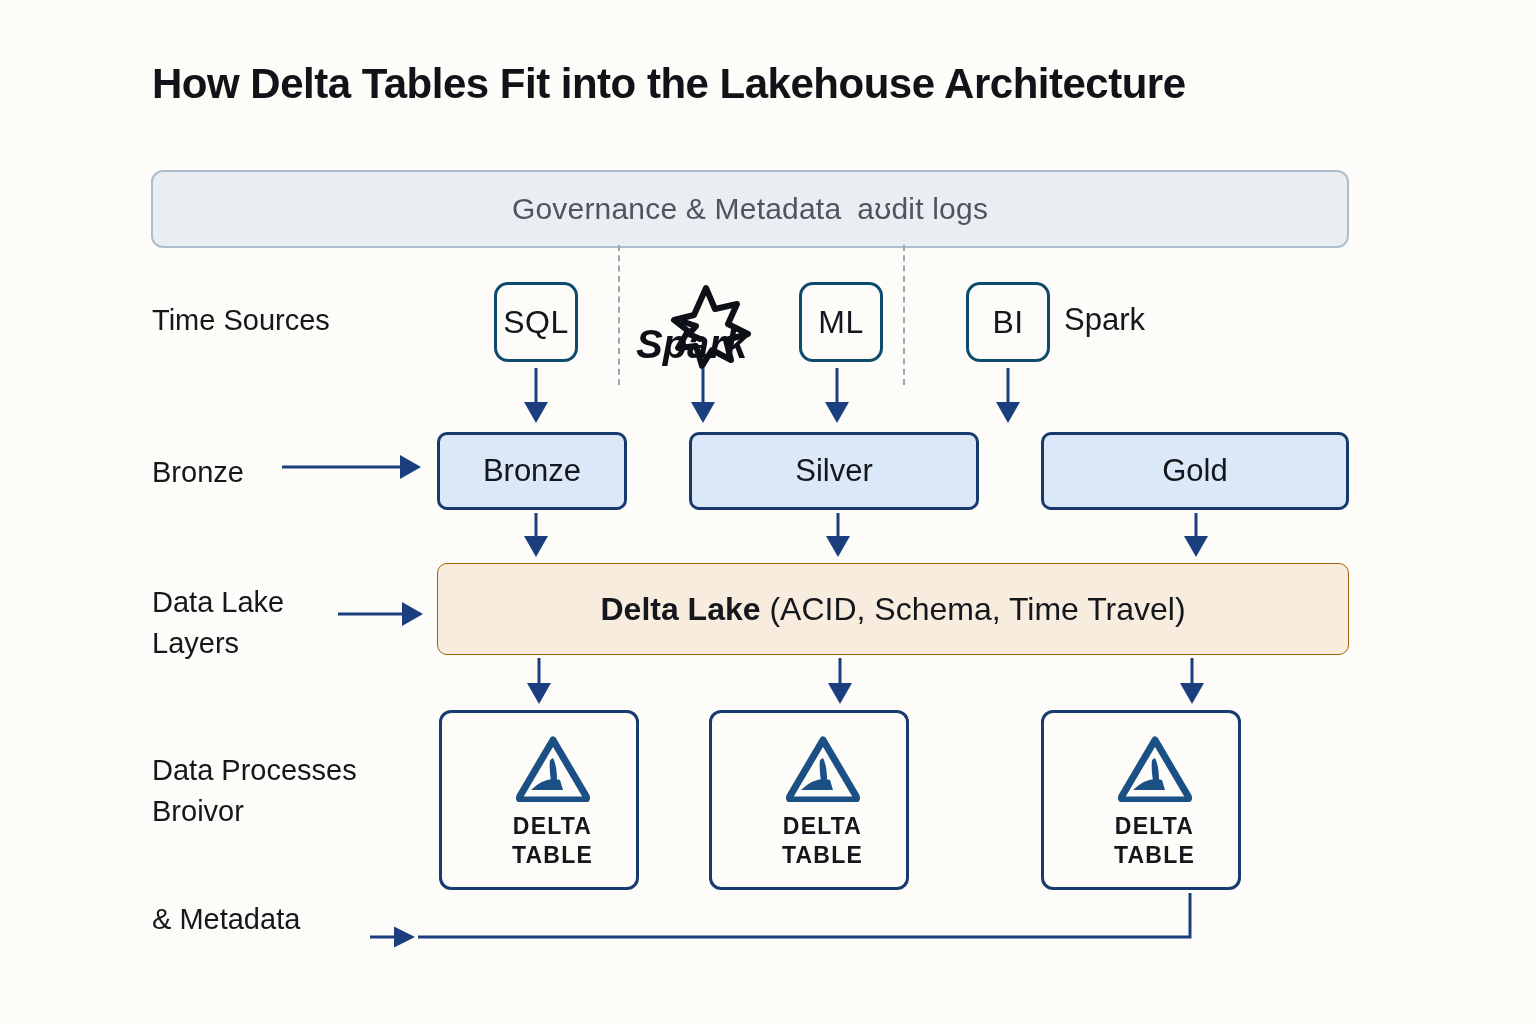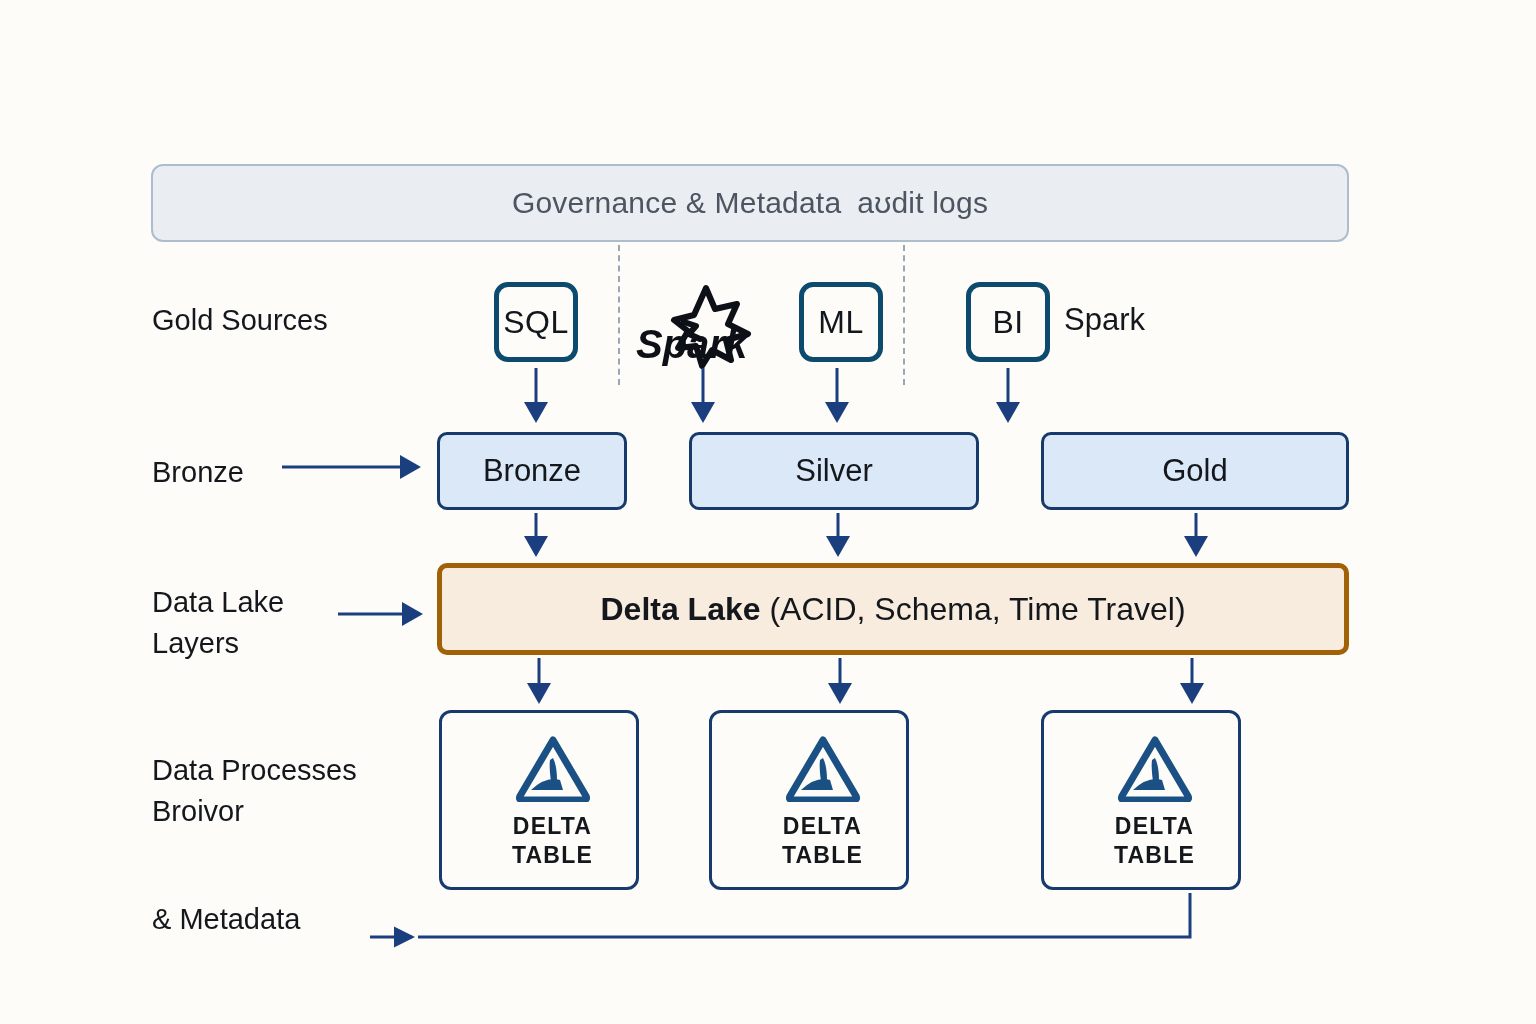--- a/index.html
+++ b/index.html
@@ -29,21 +29,21 @@
     font-size: 42px;
     font-weight: bold;
     color: #111318;
     letter-spacing: -0.5px;
     white-space: nowrap;
   }
 
   
   #governance-banner {
     left: 151px;
-    top: 164px;
+    top: 170px;
     width: 1198px;
     height: 78px;
     background: #eaedf1;
     border: 2px solid #aebdcd;
     border-radius: 12px;
     box-sizing: border-box;
     display: flex;
     align-items: center;
     justify-content: center;
   }
@@ -60,21 +60,21 @@
     color: #14171c;
     line-height: 1.42;
     left: 152px;
     width: 300px;
   }
 
   
   .source-box {
     width: 84px;
     height: 80px;
-    border: 5px solid #0c4a6e;
+    border: 3px solid #0c4a6e;
     border-radius: 14px;
     background: #fdfcf8;
     box-sizing: border-box;
     display: flex;
     align-items: center;
     justify-content: center;
     font-size: 32px;
     color: #12161d;
     letter-spacing: 0.5px;
   }
@@ -110,21 +110,21 @@
     color: #14171c;
   }
 
   
   #delta-lake-band {
     left: 437px;
     top: 563px;
     width: 912px;
     height: 92px;
     background: #f8ecdf;
-    border: 5px solid #a16207;
+    border: 1px solid #a16207;
     border-radius: 10px;
     box-sizing: border-box;
     display: flex;
     align-items: center;
     justify-content: center;
   }
   #delta-lake-band .band-text {
     font-size: 32px;
     color: #14171c;
   }
@@ -159,27 +159,28 @@
 
   
   #connectors { left: 0; top: 0; width: 1536px; height: 1024px; pointer-events: none; }
   .conn { stroke: #1b3f7e; stroke-width: 3; fill: none; }
 </style>
 </head>
 <body>
 
 <div id="stage">
 
+  <div class="abs" id="page-title">How Delta Tables Fit into the Lakehouse Architecture</div>
 
   <div class="abs" id="governance-banner">
     <div class="banner-text"><span>Governance &amp; Metadata</span><span class="gap"></span><span>aʊdit logs</span></div>
   </div>
 
   <div class="abs row-label" style="top:300px">
-    <div>Gold Sources</div>
+    <div>Time Sources</div>
   </div>
 
   <div class="abs row-label" style="top:452px">
     <div>Bronze</div>
   </div>
 
   <div class="abs row-label" style="top:582px">
     <div>Data Lake</div>
     <div>Layers</div>
   </div>

